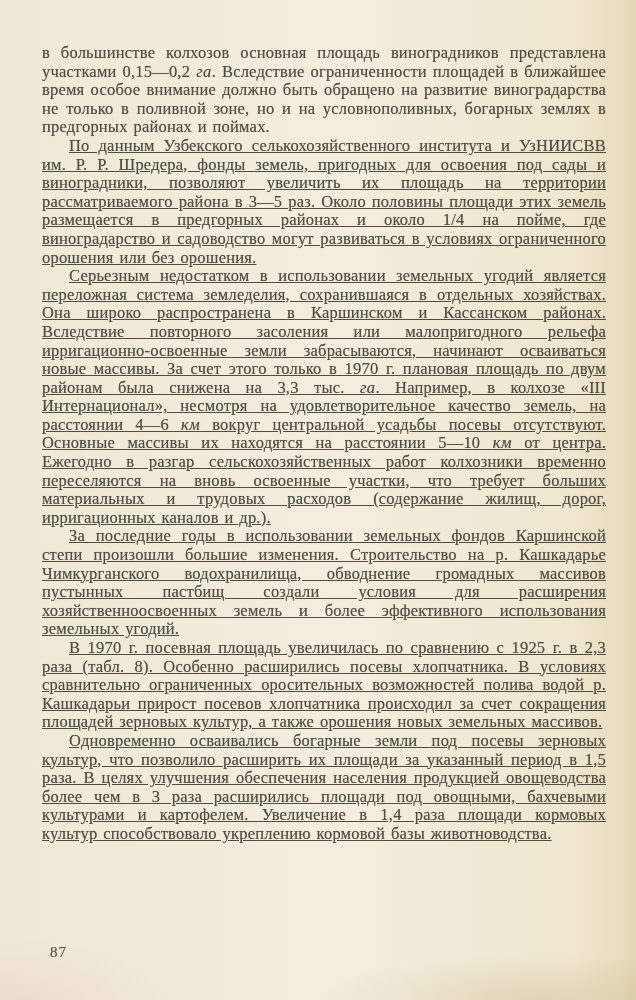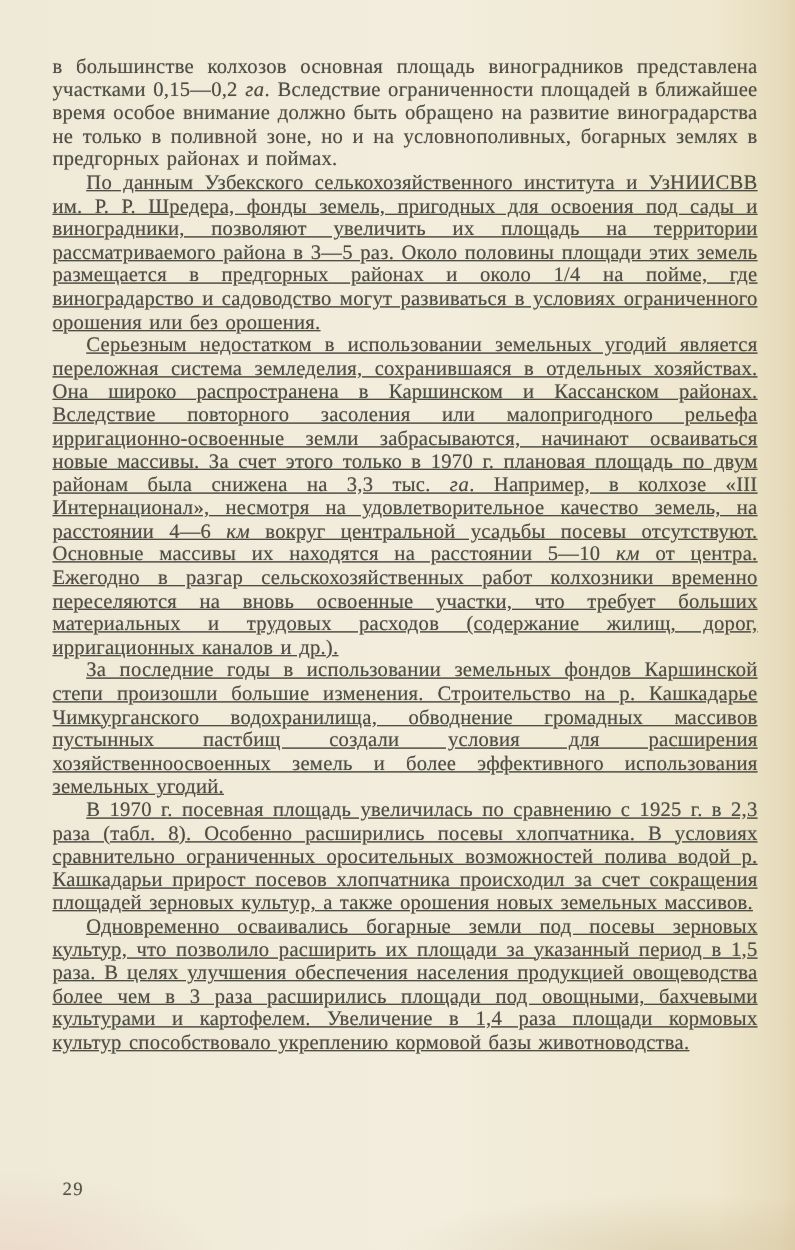--- a/index.html
+++ b/index.html
@@ -65,14 +65,14 @@
 
 <div class="page">
   <div class="text-block">
       <p class=""><span>в большинстве колхозов основная площадь виноградников представлена участками 0,15—0,2 </span><em>га</em><span>. Вследствие ограниченности площадей в ближайшее время особое внимание должно быть обращено на развитие виноградарства не только в поливной зоне, но и на условнополивных, богарных землях в предгорных районах и поймах.</span></p>
       <p class="indent"><span>По данным Узбекского селькохозяйственного института и УзНИИСВВ им. Р. Р. Шредера, фонды земель, пригодных для освоения под сады и виноградники, позволяют увеличить их площадь на территории рассматриваемого района в 3—5 раз. Около половины площади этих земель размещается в предгорных районах и около 1/4 на пойме, где виноградарство и садоводство могут развиваться в условиях ограниченного орошения или без орошения.</span></p>
       <p class="indent"><span>Серьезным недостатком в использовании земельных угодий является переложная система земледелия, сохранившаяся в отдельных хозяйствах. Она широко распространена в Каршинском и Кассанском районах. Вследствие повторного засоления или малопригодного рельефа ирригационно-освоенные земли забрасываются, начинают осваиваться новые массивы. За счет этого только в 1970 г. плановая площадь по двум районам была снижена на 3,3 тыс. </span><em>га</em><span>. Например, в колхозе «III Интернационал», несмотря на удовлетворительное качество земель, на расстоянии 4—6 </span><em>км</em><span> вокруг центральной усадьбы посевы отсутствуют. Основные массивы их находятся на расстоянии 5—10 </span><em>км</em><span> от центра. Ежегодно в разгар сельскохозяйственных работ колхозники временно переселяются на вновь освоенные участки, что требует больших материальных и трудовых расходов (содержание жилищ, дорог, ирригационных каналов и др.).</span></p>
       <p class="indent"><span>За последние годы в использовании земельных фондов Каршинской степи произошли большие изменения. Строительство на р. Кашкадарье Чимкурганского водохранилища, обводнение громадных массивов пустынных пастбищ создали условия для расширения хозяйственноосвоенных земель и более эффективного использования земельных угодий.</span></p>
       <p class="indent"><span>В 1970 г. посевная площадь увеличилась по сравнению с 1925 г. в 2,3 раза (табл. 8). Особенно расширились посевы хлопчатника. В условиях сравнительно ограниченных оросительных возможностей полива водой р. Кашкадарьи прирост посевов хлопчатника происходил за счет сокращения площадей зерновых культур, а также орошения новых земельных массивов.</span></p>
       <p class="indent"><span>Одновременно осваивались богарные земли под посевы зерновых культур, что позволило расширить их площади за указанный период в 1,5 раза. В целях улучшения обеспечения населения продукцией овощеводства более чем в 3 раза расширились площади под овощными, бахчевыми культурами и картофелем. Увеличение в 1,4 раза площади кормовых культур способствовало укреплению кормовой базы животноводства.</span></p>
     </div>
-  <div class="page-number">29</div>
+  <div class="page-number">87</div>
 </div>
 
 </body></html>

